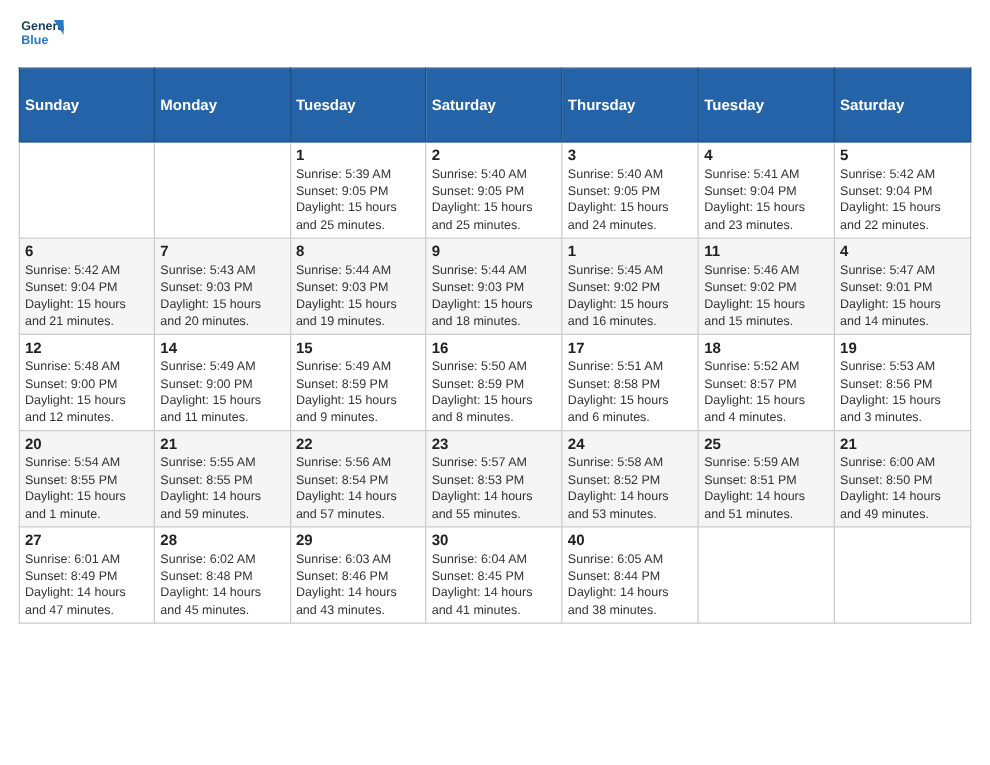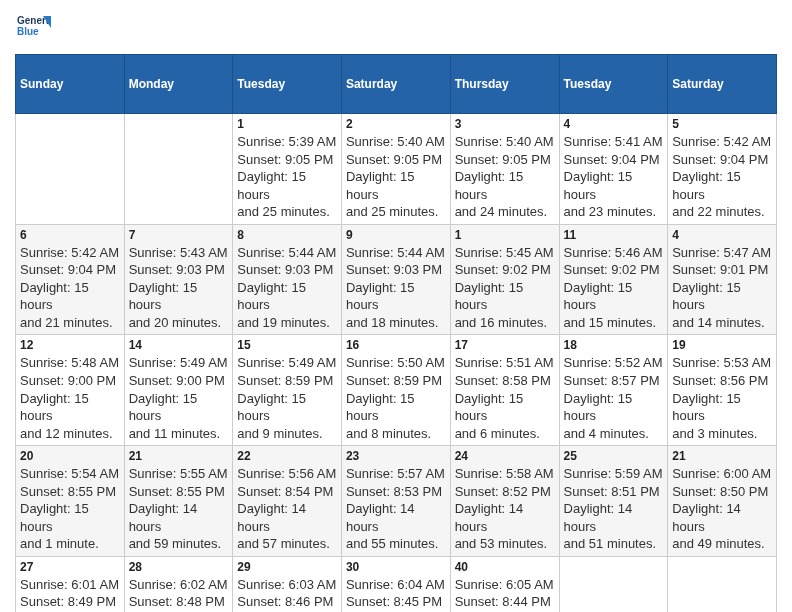--- a/index.html
+++ b/index.html
@@ -71,21 +71,21 @@
     .calendar tr:nth-child(even) td {
       background: #f5f5f5;
     }
     .day-num {
       font-size: 12px;
       font-weight: bold;
       display: block;
       margin-bottom: 2px;
     }
     .day-detail {
-      font-size: 13px;
+      font-size: 10px;
       line-height: 1.35;
       color: #333;
     }
     .empty-cell {
       background: #fafafa;
     }
   </style>
 </head>
 <body>
 

